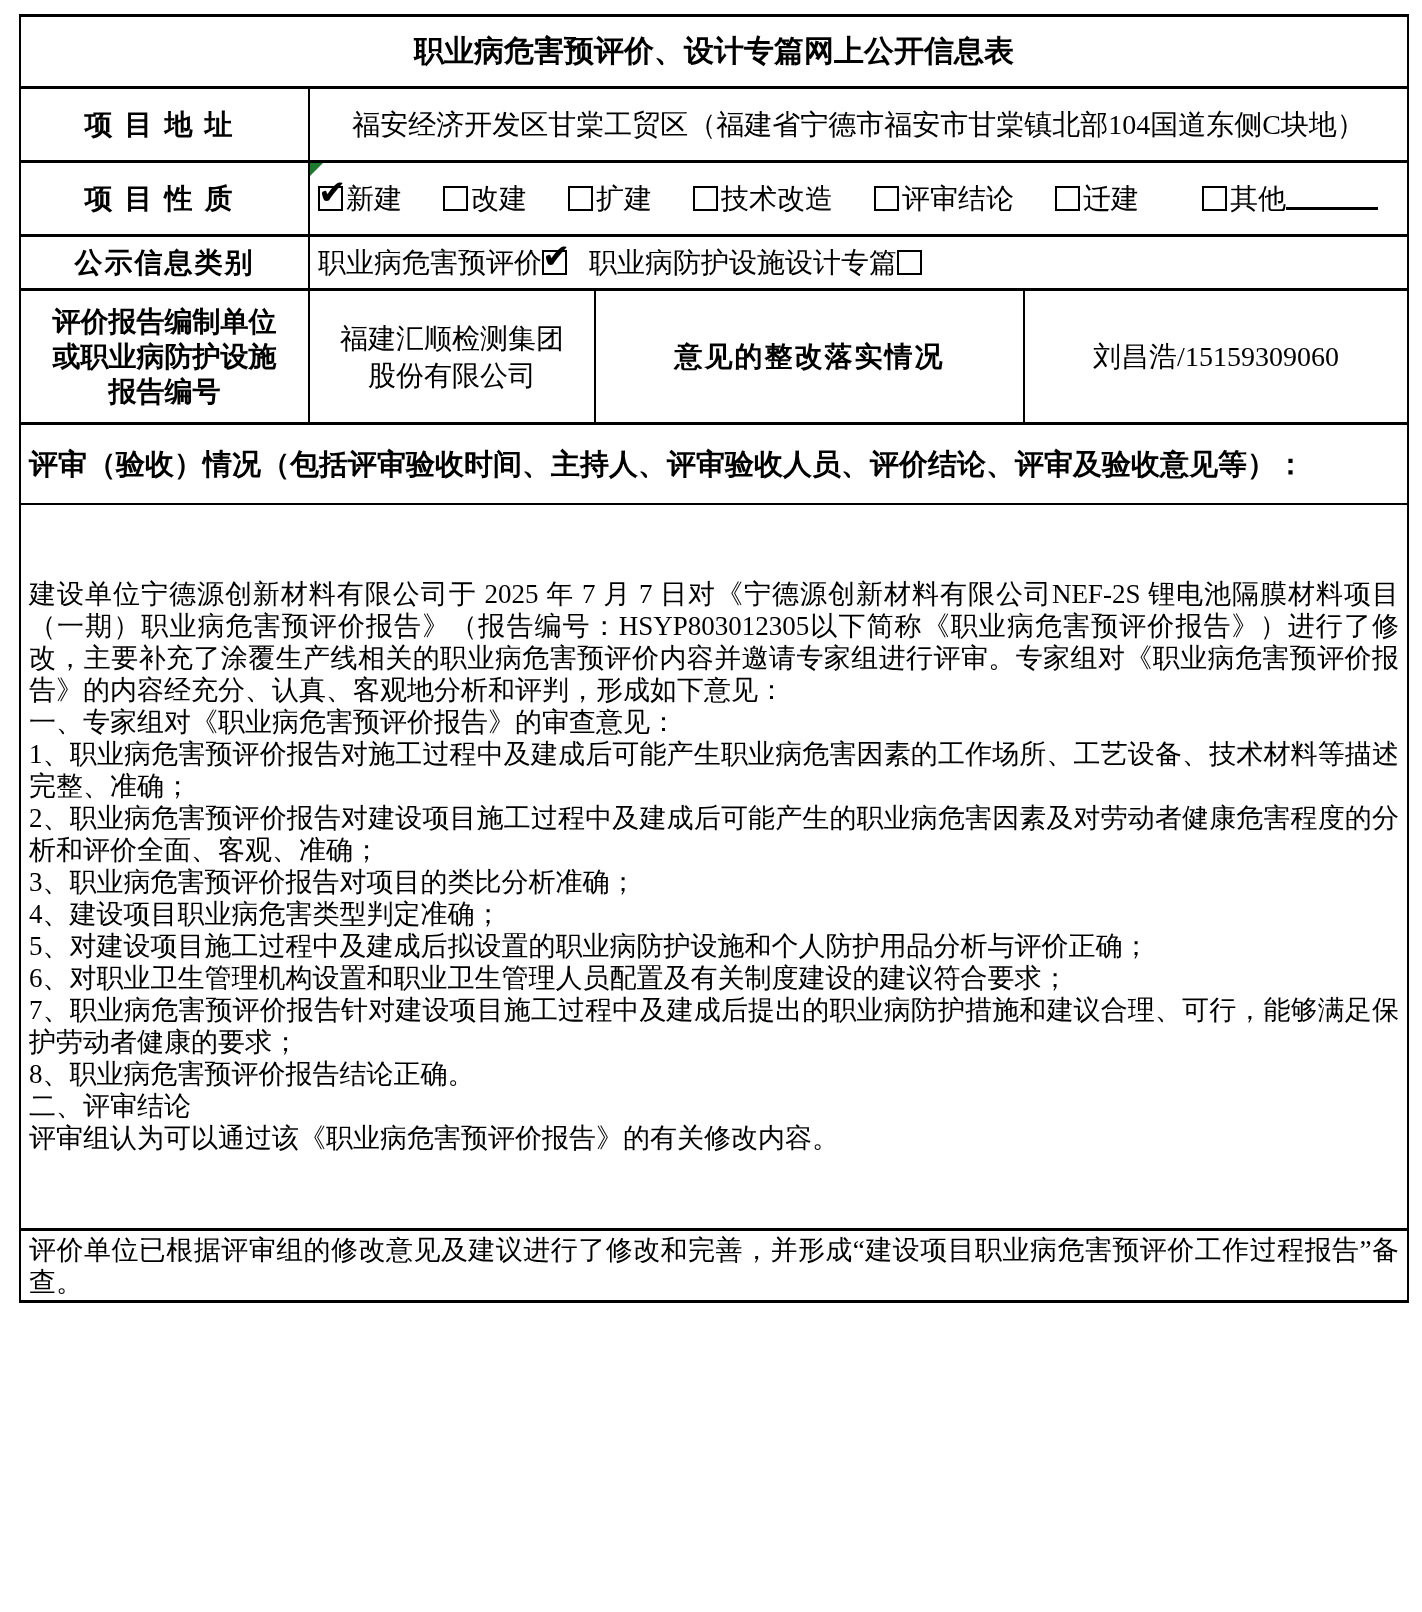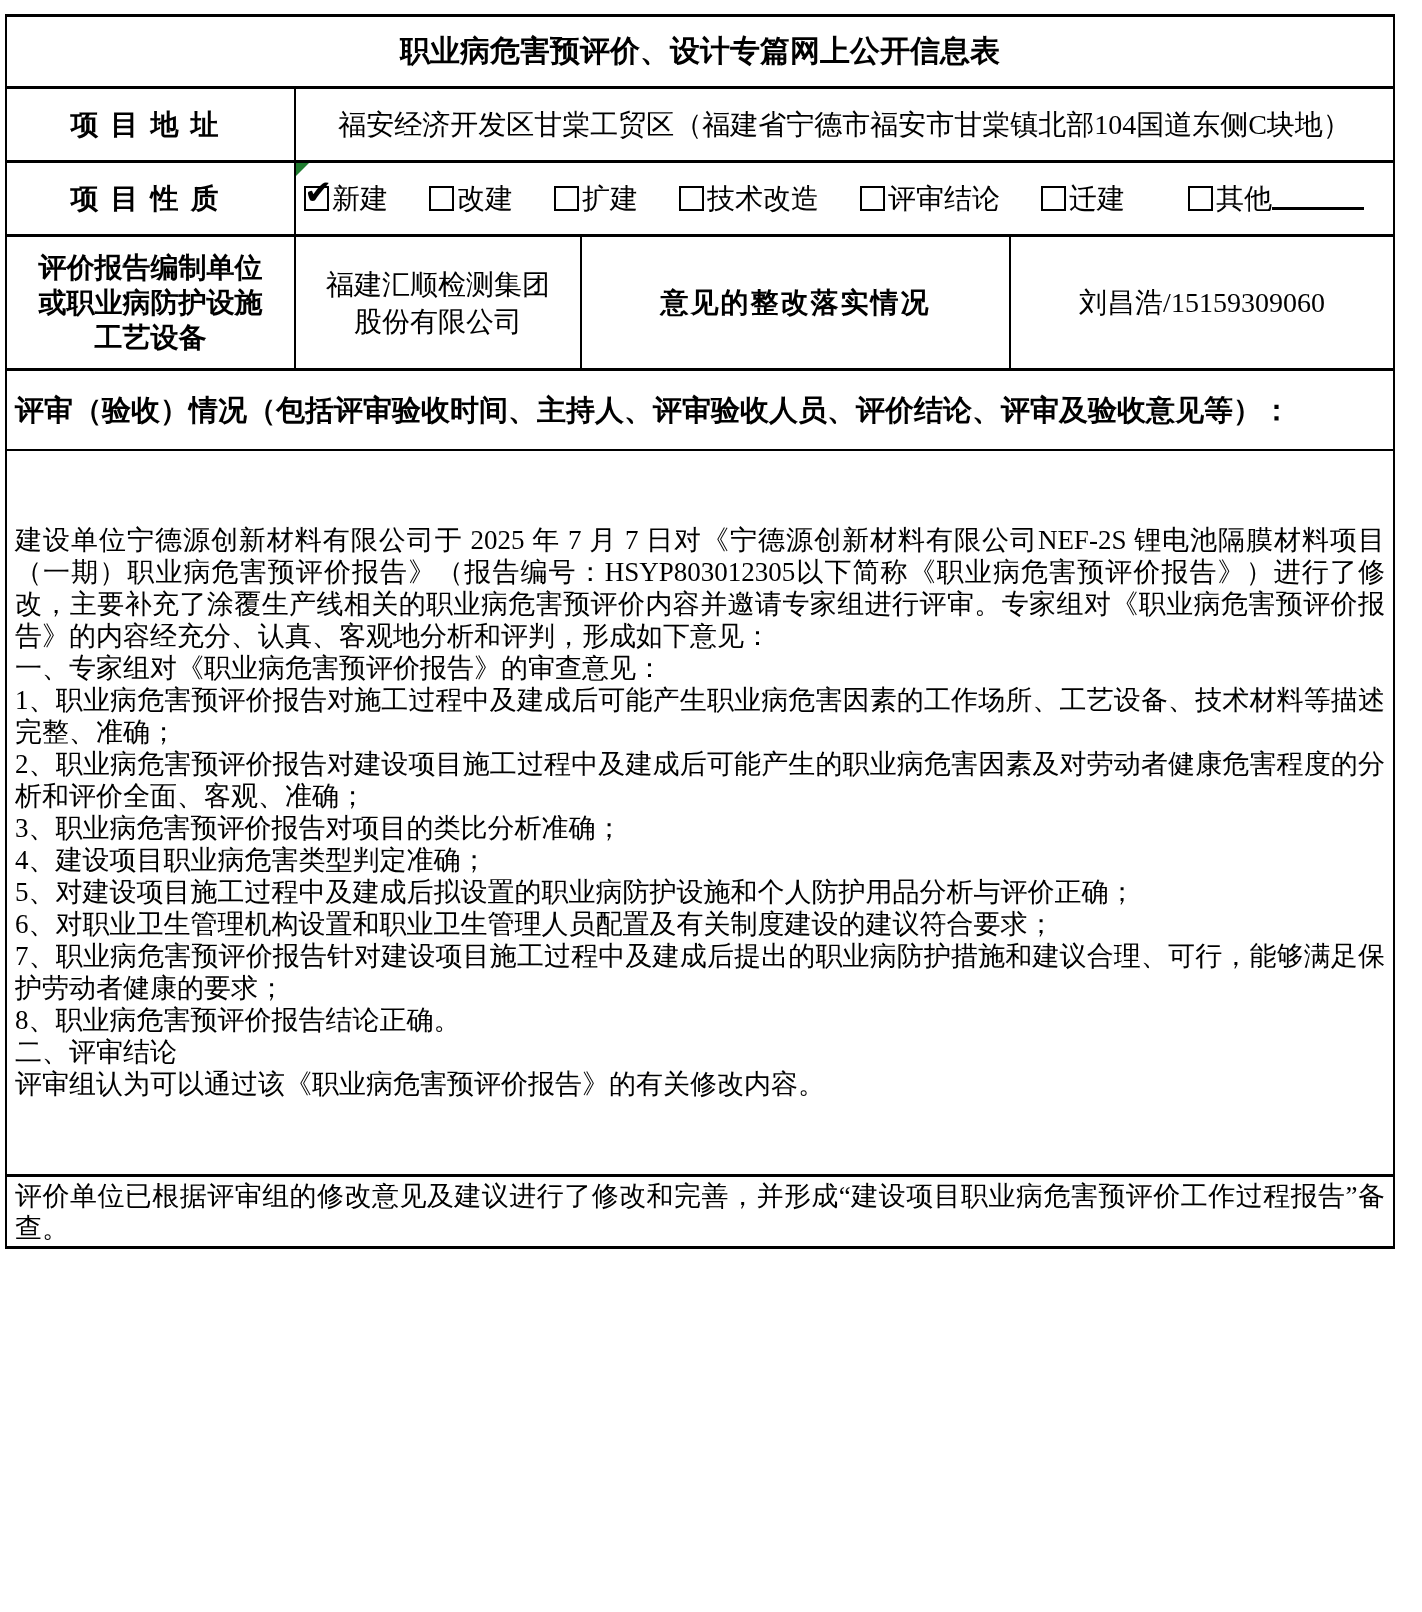--- a/index.html
+++ b/index.html
@@ -7,21 +7,21 @@
     padding:0;
     background:#ffffff;
     color:#000000;
     font-family:"Liberation Serif","DejaVu Serif",serif;
   }
   .page{
     width:1422px;
     height:1612px;
     background:#ffffff;
     box-sizing:border-box;
-    padding:14px 5px;
+    padding:14px 19px;
   }
   table.form{
     border-collapse:collapse;
     table-layout:fixed;
     width:1388px;
   }
   table.form td{
     border:2px solid #000;
     border-top-width:3px;
     border-bottom-width:3px;
@@ -148,26 +148,32 @@
         <span class="nature-item"><span class="cb"></span><span>改建</span></span>
         <span class="nature-item"><span class="cb"></span><span>扩建</span></span>
         <span class="nature-item"><span class="cb"></span><span>技术改造</span></span>
         <span class="nature-item"><span class="cb"></span><span>评审结论</span></span>
         <span class="nature-item"><span class="cb"></span><span>迁建</span></span>
         <span class="nature-item other"><span class="cb"></span><span>其他</span><span class="blank-line"></span></span>
       </td>
     </tr>
 
 
+    <tr class="row-publicity">
+      <td class="label ls2">公示信息类别</td>
+      <td colspan="3" class="value">
+        <span>职业病危害预评价</span><span class="cb checked"></span><span class="pub-item2">职业病防护设施设计专篇</span><span class="cb"></span>
+      </td>
+    </tr>
 
     <tr class="row-unit">
       <td class="label">
         <div class="unit-label-line">评价报告编制单位</div>
         <div class="unit-label-line">或职业病防护设施</div>
-        <div class="unit-label-line">工艺设备</div>
+        <div class="unit-label-line">报告编号</div>
       </td>
       <td class="value center">
         <div>福建汇顺检测集团</div>
         <div>股份有限公司</div>
       </td>
       <td class="label ls2">意见的整改落实情况</td>
       <td class="value center">刘昌浩/15159309060</td>
     </tr>
 
     <tr class="row-review-header">

